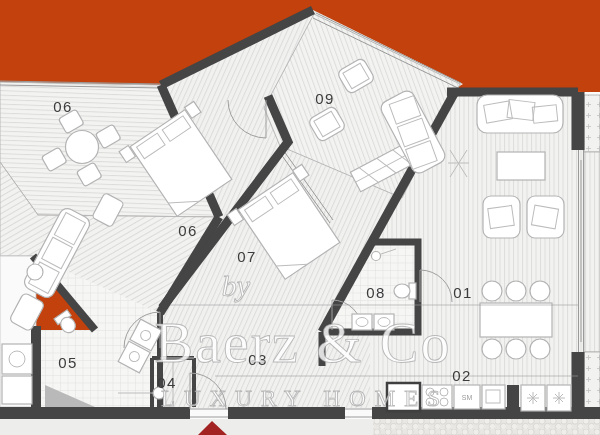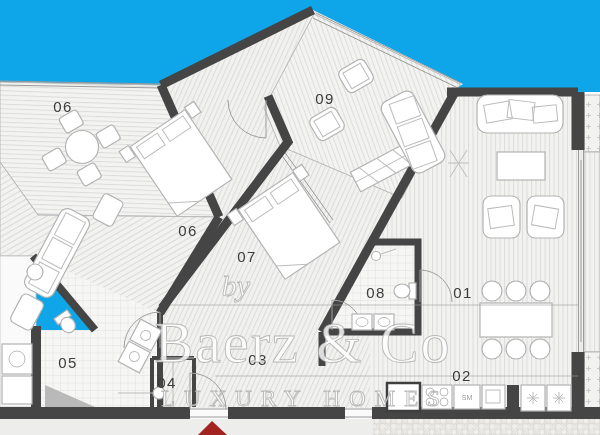--- a/index.html
+++ b/index.html
@@ -1,16 +1,16 @@
 <!DOCTYPE html>
 <html><head>
 <meta charset="utf-8">
 <style>
   html,body{margin:0;padding:0;background:#fff;}
-  #stage{position:relative;width:600px;height:435px;background:#0ea5e9;overflow:hidden;
+  #stage{position:relative;width:600px;height:435px;background:#c2410c;overflow:hidden;
          font-family:"Liberation Sans",sans-serif;}
   svg{position:absolute;left:0;top:0;}
   .room-label{font-family:"Liberation Sans",sans-serif;font-size:15px;letter-spacing:1.5px;fill:#3c3c3c;}
   .wm{font-family:"Liberation Serif",serif;fill:#ffffff;fill-opacity:.82;stroke:#8f8f8f;
       stroke-opacity:.6;stroke-width:.9;}
   .wm-by{font-size:30px;font-style:italic;}
   .wm-brand{font-size:58px;letter-spacing:2px;}
   .wm-tag{font-size:23px;letter-spacing:9px;}
   .furn{fill:#ffffff;stroke:#b3b3b3;stroke-width:1.2;}
   .furn2{fill:none;stroke:#bcbcbc;stroke-width:1;}

